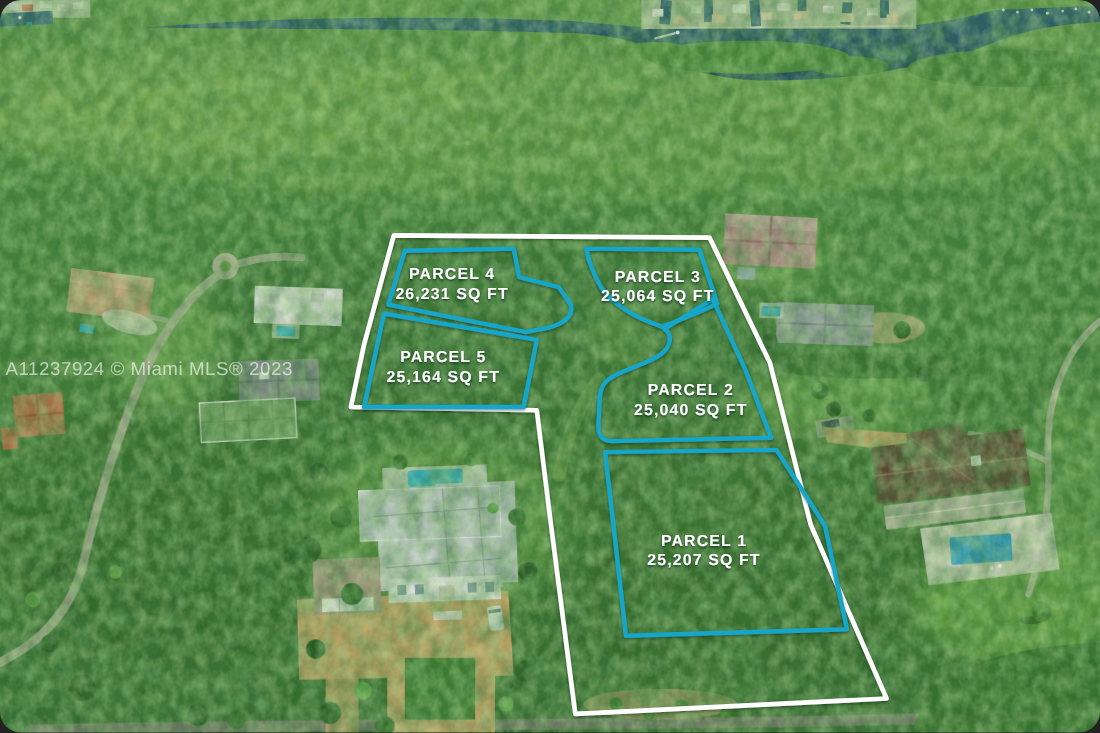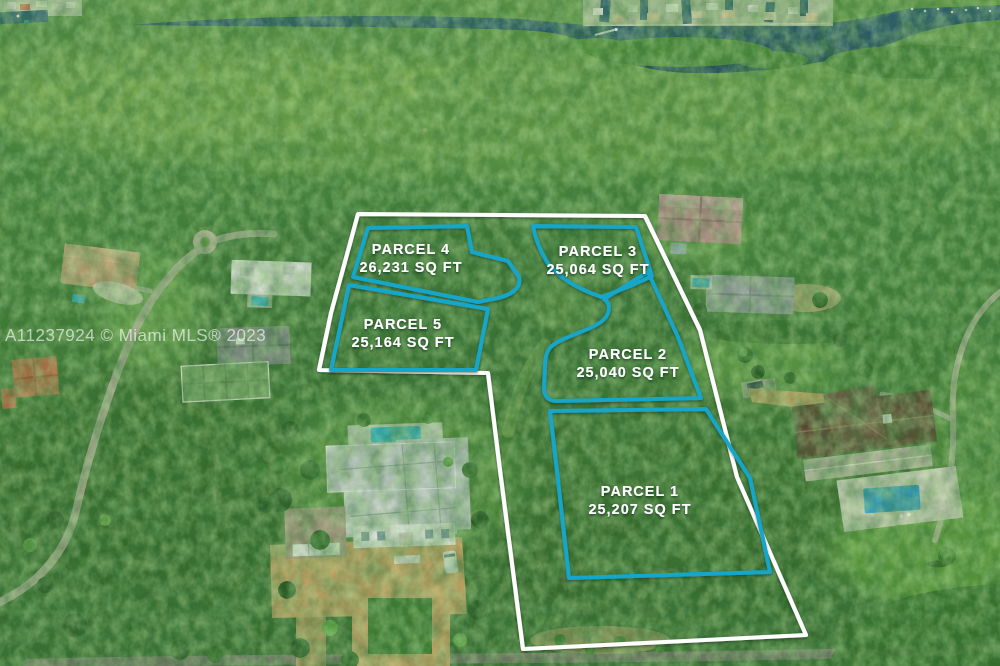--- a/index.html
+++ b/index.html
@@ -1,17 +1,17 @@
 <!DOCTYPE html>
 <html><head>
 <meta charset="utf-8">
 <style>
   html,body{margin:0;padding:0;background:#222;}
   .stage{position:relative;width:1000px;height:666px;overflow:hidden;
-         font-family:"Liberation Sans",sans-serif;}
+         font-family:"Liberation Sans",sans-serif;border-radius:19px;}
   .stage svg{position:absolute;inset:0;display:block;}
   text{font-family:"Liberation Sans",sans-serif;}
   .parcel-name,.parcel-area{font-weight:bold;fill:#ffffff;letter-spacing:1px;}
   .parcel-name{font-size:14.5px;}
   .parcel-area{font-size:14.5px;}
   .watermark{font-size:17px;fill:rgba(255,255,255,0.62);letter-spacing:0.5px;}
 </style>
 </head>
 <body>
 

